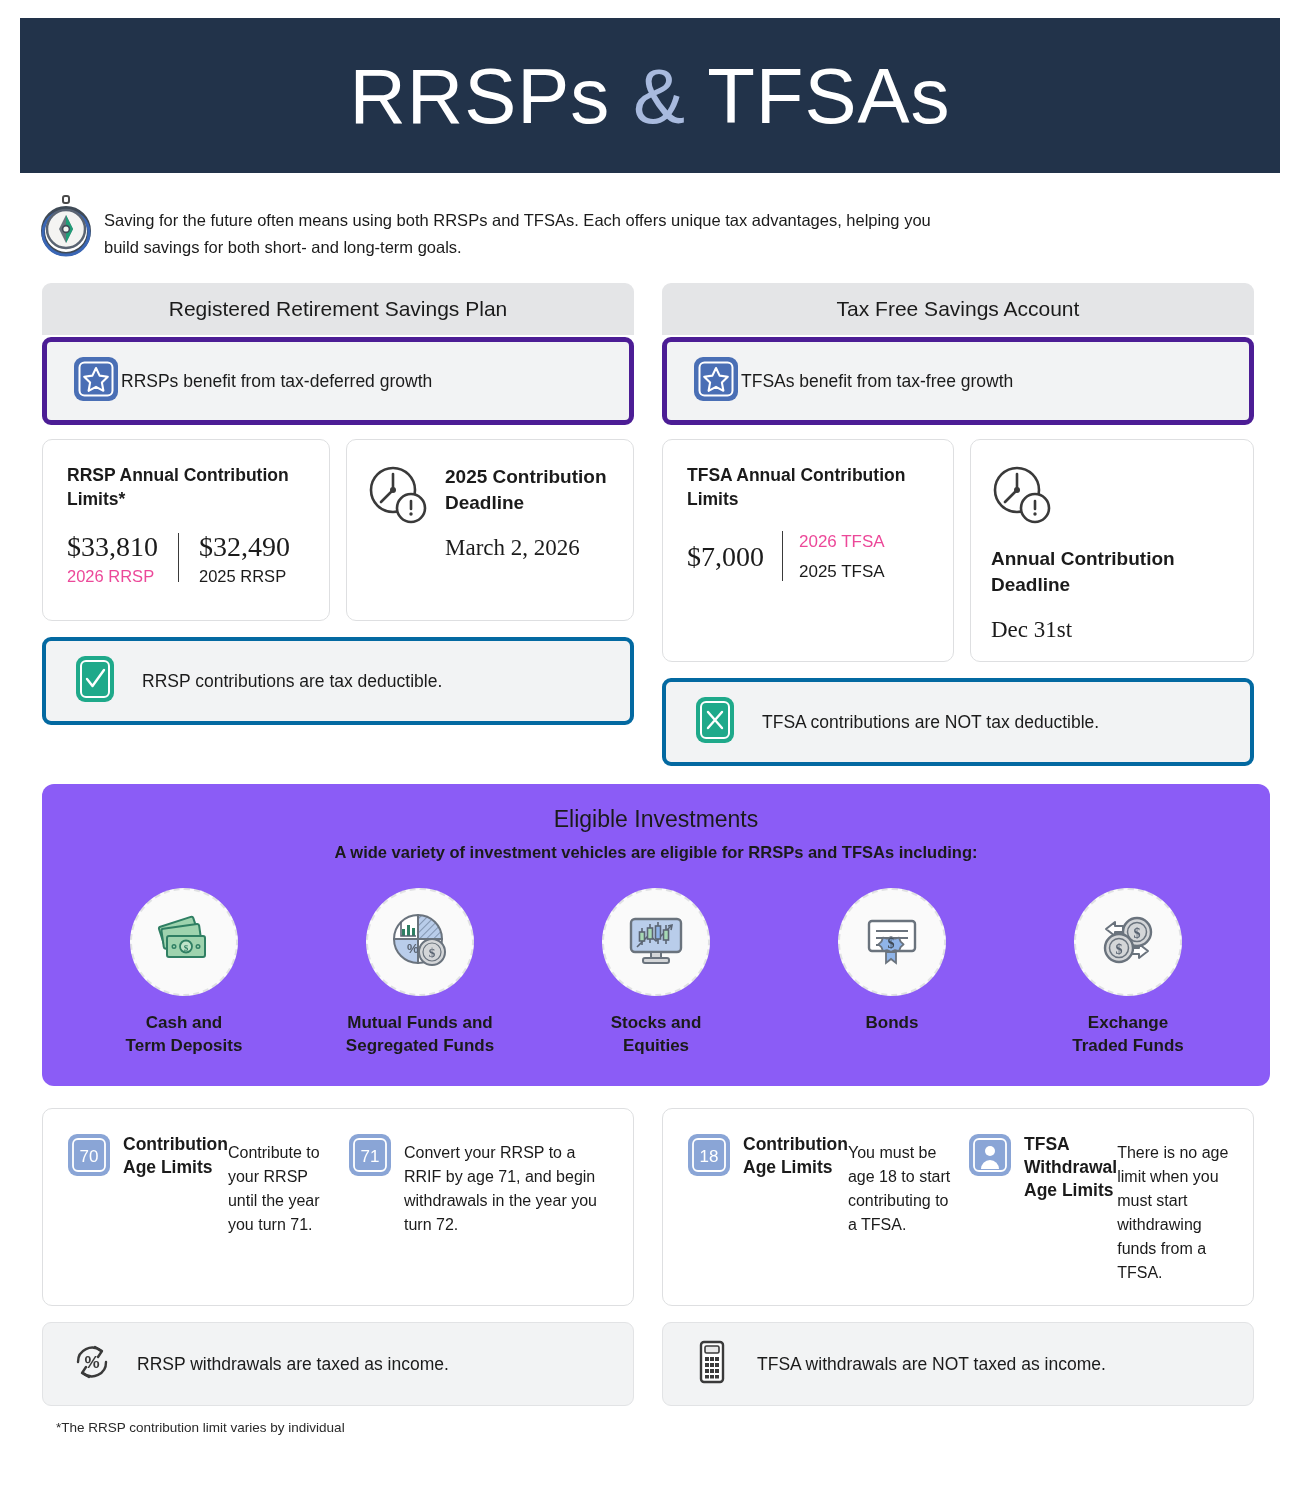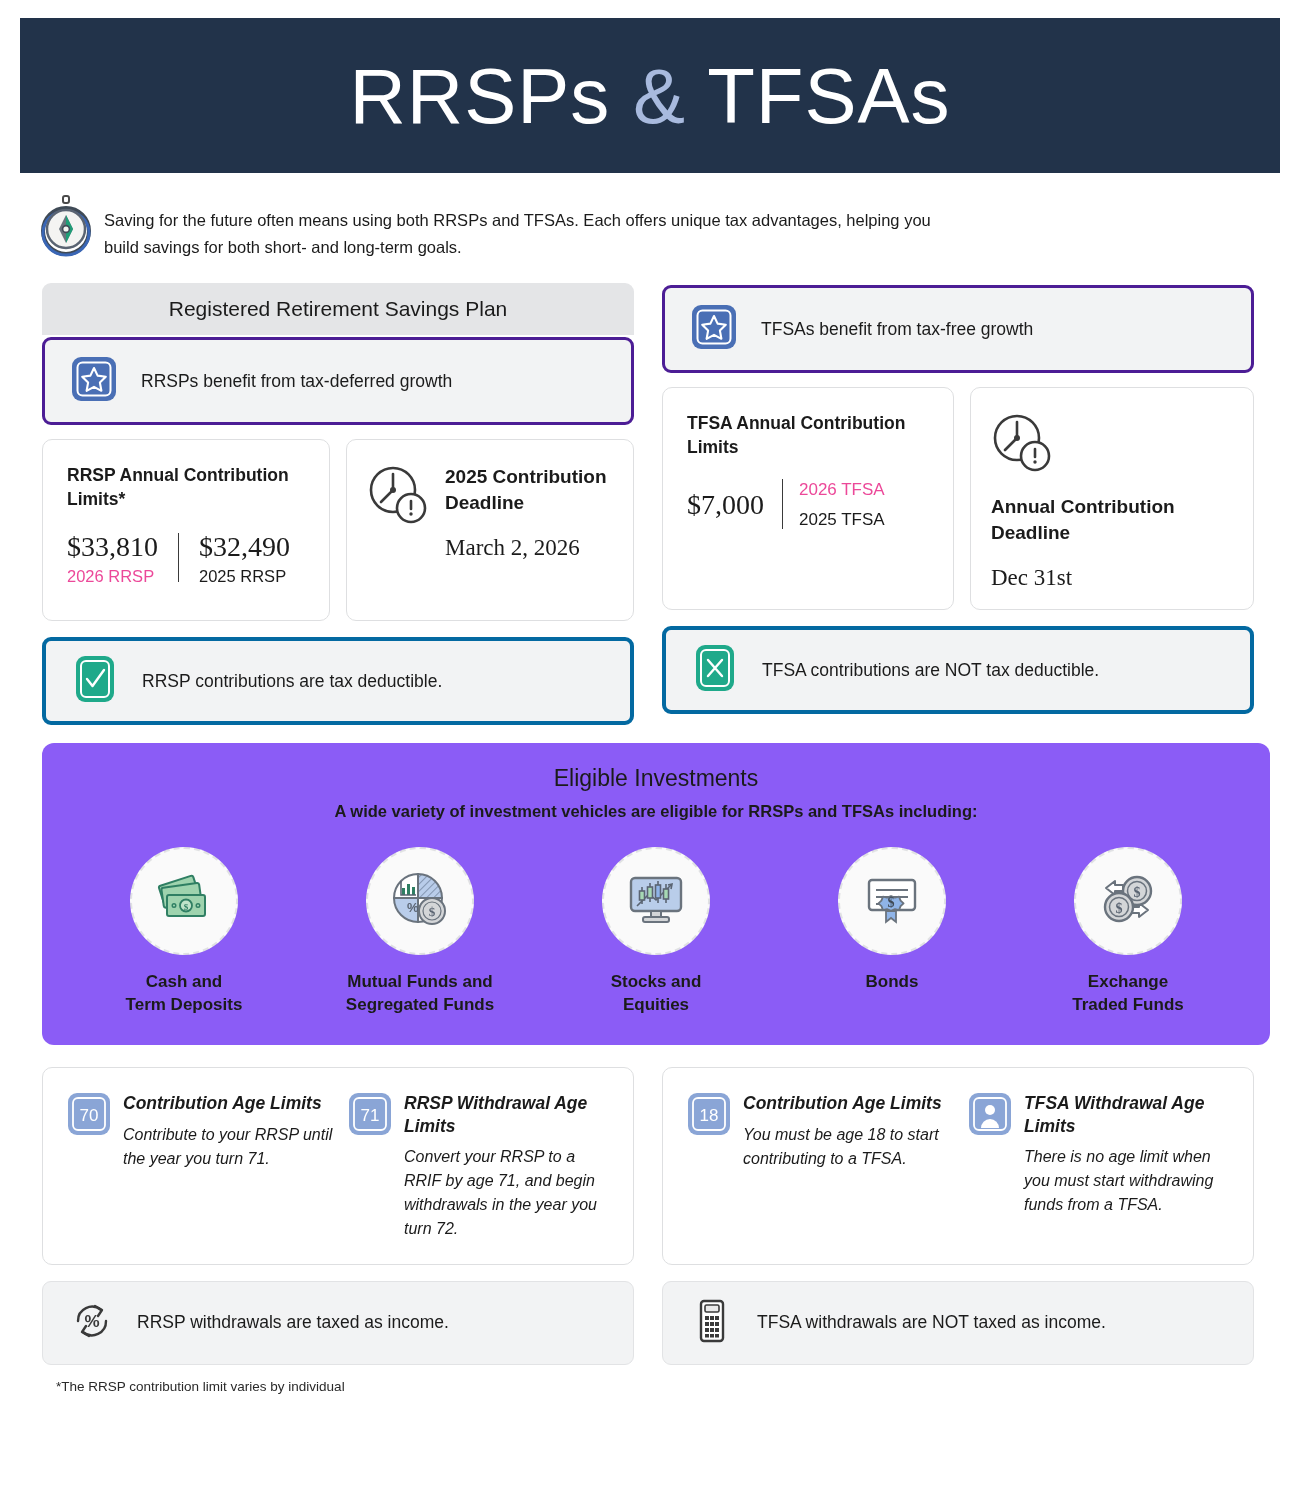--- a/index.html
+++ b/index.html
@@ -43,25 +43,25 @@
 
   .acct-head {
     background: #e4e5e7;
     border-radius: 9px 9px 0 0;
     height: 52px;
     display: flex; align-items: center; justify-content: center;
     font-size: 21px; color: #1b1b1b;
   }
   .benefit {
     background: #f2f3f4;
-    border: 3px solid #4c1d95;
+    border: 5px solid #4c1d95;
     border-radius: 9px;
     height: 88px;
     display: flex; align-items: center;
-    padding-left: 24px; gap: 22px;
+    padding-left: 24px; 
     margin-top: 2px;
   }
   .benefit-text { font-size: 17.5px; }
 
   .pair { display: flex; gap: 16px; margin-top: 14px; }
   .wcard {
     background: #ffffff;
     border: 1px solid #dedfe1;
     border-radius: 10px;
     padding: 24px 20px 18px 24px;
@@ -127,21 +127,21 @@
   
   .agecard {
     background: #ffffff;
     border: 1px solid #dedfe1;
     border-radius: 10px;
     padding: 24px 18px 20px 24px;
     display: flex; gap: 14px;
     min-height: 198px;
   }
   .age-half { width: 50%; display: flex; gap: 12px; }
-  .age-body { display: flex; flex-direction: column; font-style: italic; }
+  .age-body { display: flex; flex-direction: row; }
   .age-title { font-size: 17.5px; font-weight: bold; line-height: 1.3; }
   .age-desc { font-size: 16px; line-height: 1.5; margin-top: 8px; }
 
   .withdraw {
     background: #f2f3f4;
     border: 1px solid #e2e3e5;
     border-radius: 9px;
     height: 84px;
     display: flex; align-items: center;
     padding-left: 24px; gap: 20px;
@@ -242,20 +242,21 @@
           <path d="M17 25 L22.5 32 L34 16" fill="none" stroke="#ffffff" stroke-width="2.4" stroke-linecap="round" stroke-linejoin="round"></path>
         </svg>
       </span>
       <span class="deduct-text">RRSP contributions are tax deductible.</span>
     </div>
 
   </div>
 
   <div class="col">
 
+    <div class="acct-head">Tax Free Savings Account</div>
 
     <div class="benefit">
       <span class="icon-sq">
         <svg width="50" height="50" viewBox="0 0 50 50">
           <rect x="3" y="3" width="44" height="44" rx="9" fill="#4a6fb5"></rect>
           <rect x="8.5" y="8.5" width="33" height="33" rx="5" fill="none" stroke="#ffffff" stroke-width="2"></rect>
           <path d="M25 14 L28.6 21.6 L36.8 22.7 L30.9 28.6 L32.4 36.8 L25 32.8 L17.6 36.8 L19.1 28.6 L13.2 22.7 L21.4 21.6 Z" fill="none" stroke="#ffffff" stroke-width="2.1" stroke-linejoin="round"></path>
         </svg>
       </span>
       <span class="benefit-text">TFSAs benefit from tax-free growth</span>
@@ -466,21 +467,20 @@
 
       <div class="age-half">
         <span class="icon-sq">
           <svg width="44" height="44" viewBox="0 0 44 44">
             <rect x="1" y="1" width="42" height="42" rx="9" fill="#8aa5d6"></rect>
             <rect x="6" y="6" width="32" height="32" rx="5" fill="none" stroke="#ffffff" stroke-width="1.8"></rect>
             <text x="22" y="29" font-family="Liberation Sans, sans-serif" font-size="17" fill="#ffffff" text-anchor="middle">71</text>
           </svg>
         </span>
         <div class="age-body">
-          <span class="age-title">RRSP Withdrawal Age Limits</span>
           <span class="age-desc">Convert your RRSP to a RRIF by age 71, and begin withdrawals in the year you turn 72.</span>
         </div>
       </div>
 
     </div>
 
     <div class="withdraw">
       <span class="icon-sq">
         <svg width="50" height="50" viewBox="0 0 50 50">
           <path d="M11 25 A14 14 0 0 1 34 14" fill="none" stroke="#3a3a3a" stroke-width="2.4" stroke-linecap="round"></path>

